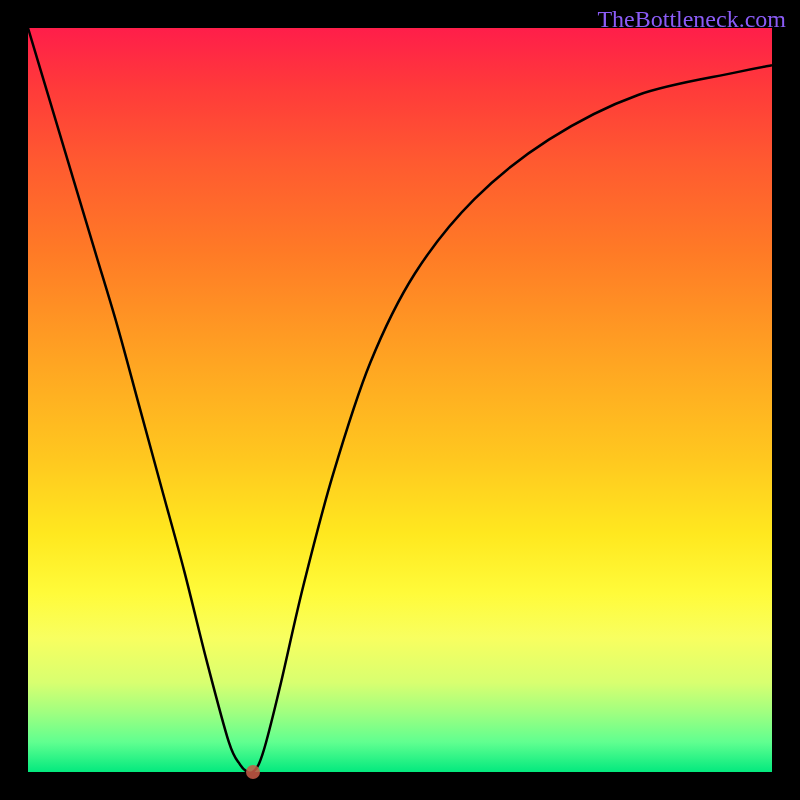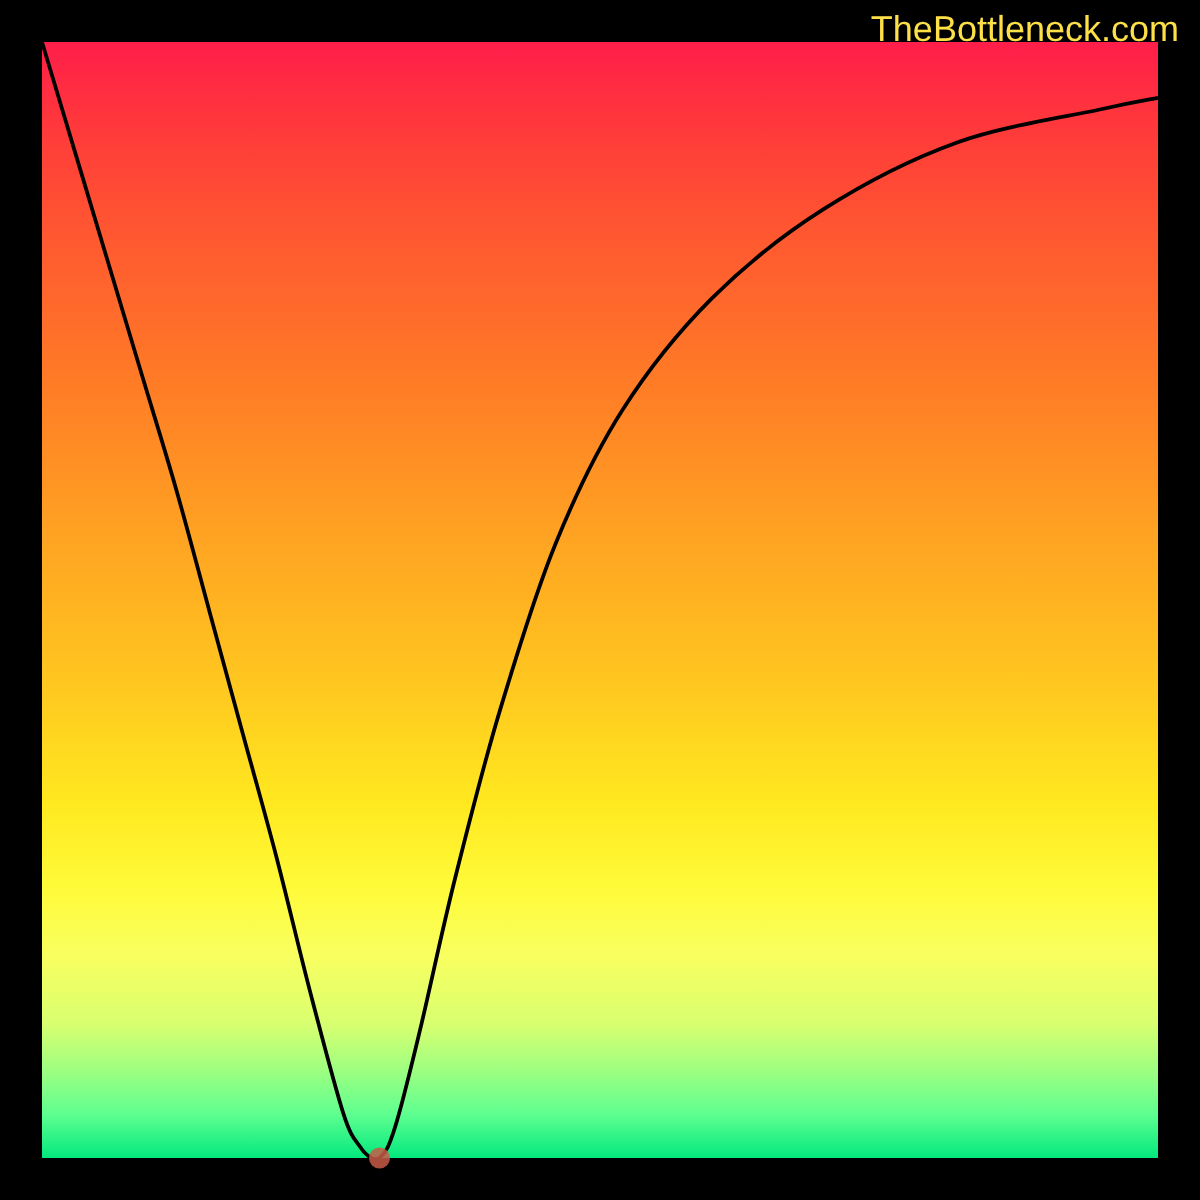--- a/index.html
+++ b/index.html
@@ -39,22 +39,22 @@
       #a0ff80 92%,
       #60ff90 96%,
       #03e97e 100%
     );
   }
   .watermark {
     position: absolute;
     top: 6px;
     right: 14px;
     font-size: 24px;
-    color: #fde047;
-    font-family: Liberation Sans, sans-serif;
+    color: #8b5cf6;
+    font-family: Liberation Serif, serif;
     pointer-events: none;
   }
   svg.curve {
     position: absolute;
     left: 0;
     top: 0;
     width: 744px;
     height: 744px;
     pointer-events: none;
   }

